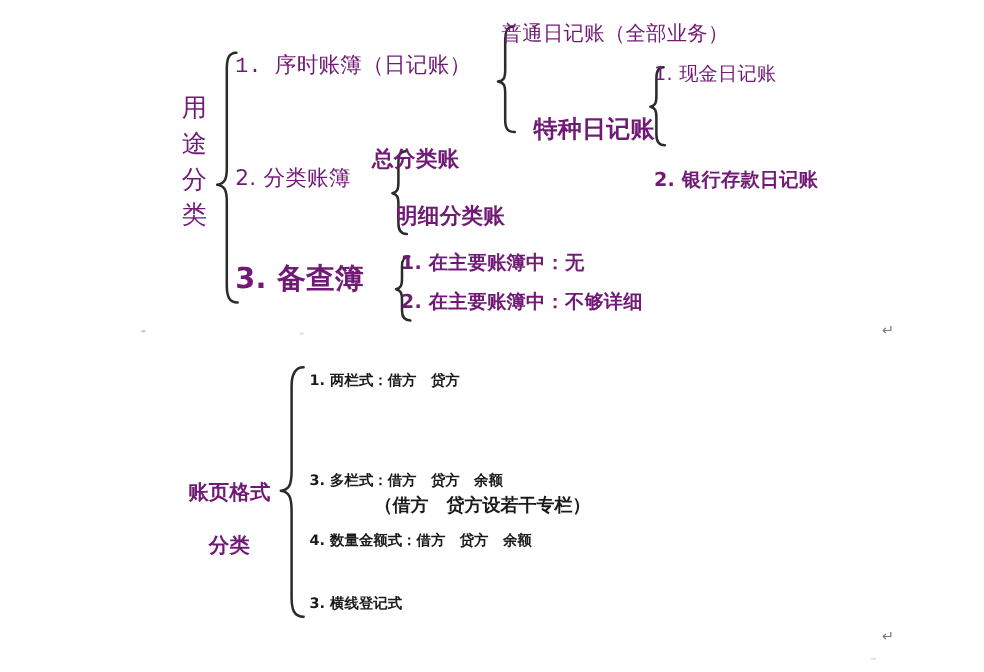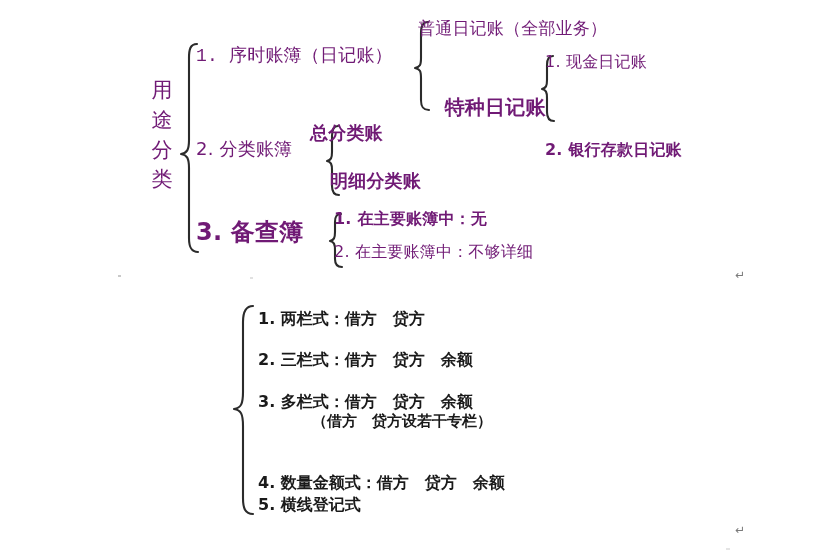--- a/index.html
+++ b/index.html
@@ -59,28 +59,28 @@
   .n-l2b { left: 416px; top: 72px;  font-size: 20px; font-weight: 700; width: 130px; text-align: left;}
   .n-l2b .sub2 { display: block; text-align: center; }
 
   .n-l3a { left: 545px; top: 53px;  font-size: 16px; font-weight: 500;}
   .n-l3b { left: 545px; top: 100px; font-size: 16px; font-weight: 700; margin-top: 41px;}
 
   .n-l2c { left: 310px; top: 122px; font-size: 18px; font-weight: 700;}
   .n-l2d { left: 330px; top: 170px; font-size: 18px; font-weight: 700;}
 
   .n-l2e { left: 334px; top: 210px; font-size: 16px; font-weight: 700;}
-  .n-l2f { left: 334px; top: 243px; font-size: 16px; font-weight: 400;}
+  .n-l2f { left: 334px; top: 243px; font-size: 16px; font-weight: 700;}
 
-  .b-item { position: absolute; font-size: 16px; font-weight: 700; color:#1a1a1a; white-space: pre;}
+  .b-item { position: absolute; font-size: 12px; font-weight: 700; color:#1a1a1a; white-space: pre;}
   .b-i1 { left: 258px; top: 309px; }
   .b-i2 { left: 258px; top: 350px; }
   .b-i3 { left: 258px; top: 392px; }
   .b-i3s{ left: 312px; top: 412px; font-size: 15px; font-family: Liberation Serif, serif;}
-  .b-i4 { left: 258px; top: 473px; }
+  .b-i4 { left: 258px; top: 442px; }
   .b-i4s{ left: 358px; top: 471px; font-size: 15px;}
   .b-i5 { left: 258px; top: 495px; }
 
   .pilcrow {
     position: absolute;
     font-size: 12px;
     color: #7a7a7a;
     font-family: "DejaVu Sans", "Liberation Sans", sans-serif;
     font-weight: 400;
   }
@@ -162,33 +162,36 @@
   <div class="node n-l3b">2. 银行存款日记账</div>
 
   <div class="node n-l2c">总分类账</div>
 
   <div class="node n-l2d">明细分类账</div>
 
   <div class="node n-l2e">1. 在主要账簿中：无</div>
 
   <div class="node n-l2f">2. 在主要账簿中：不够详细</div>
 
+  <div class="node n-root-bottom">
+    <span>账页格式</span><br>
+    <span>分类</span>
+  </div>
 
   <div class="b-item b-i1">1. 两栏式：借方　贷方</div>
 
-  <div class="b-item b-i2">2. 三栏式：借方　贷方　余额</div>
 
   <div class="b-item b-i3">3. 多栏式：借方　贷方　余额</div>
 
   <div class="b-item b-i3s">（借方　贷方设若干专栏）</div>
 
   <div class="b-item b-i4">4. 数量金额式：借方　贷方　余额</div>
 
 
-  <div class="b-item b-i5">5. 横线登记式</div>
+  <div class="b-item b-i5">3. 横线登记式</div>
 
   <div class="pilcrow p-1">↵</div>
 
   <div class="pilcrow p-2">↵</div>
 
   <div class="speck sp-1"></div>
   <div class="speck sp-2"></div>
   <div class="speck sp-3"></div>
 
 </div>

